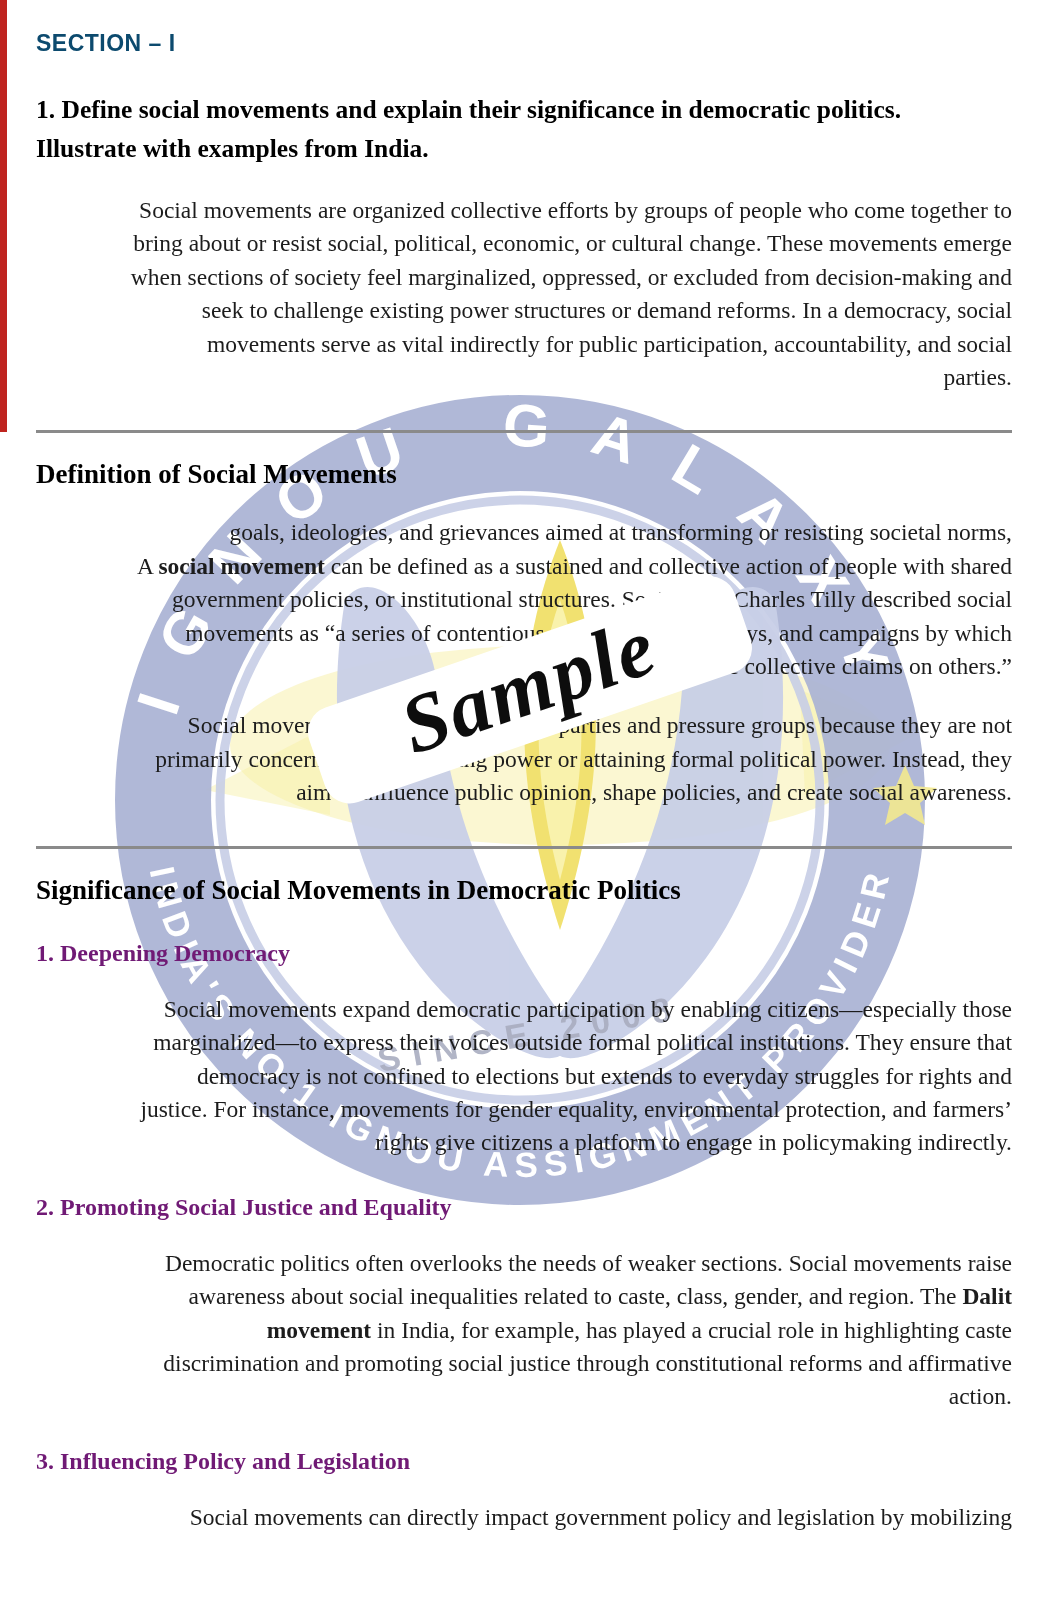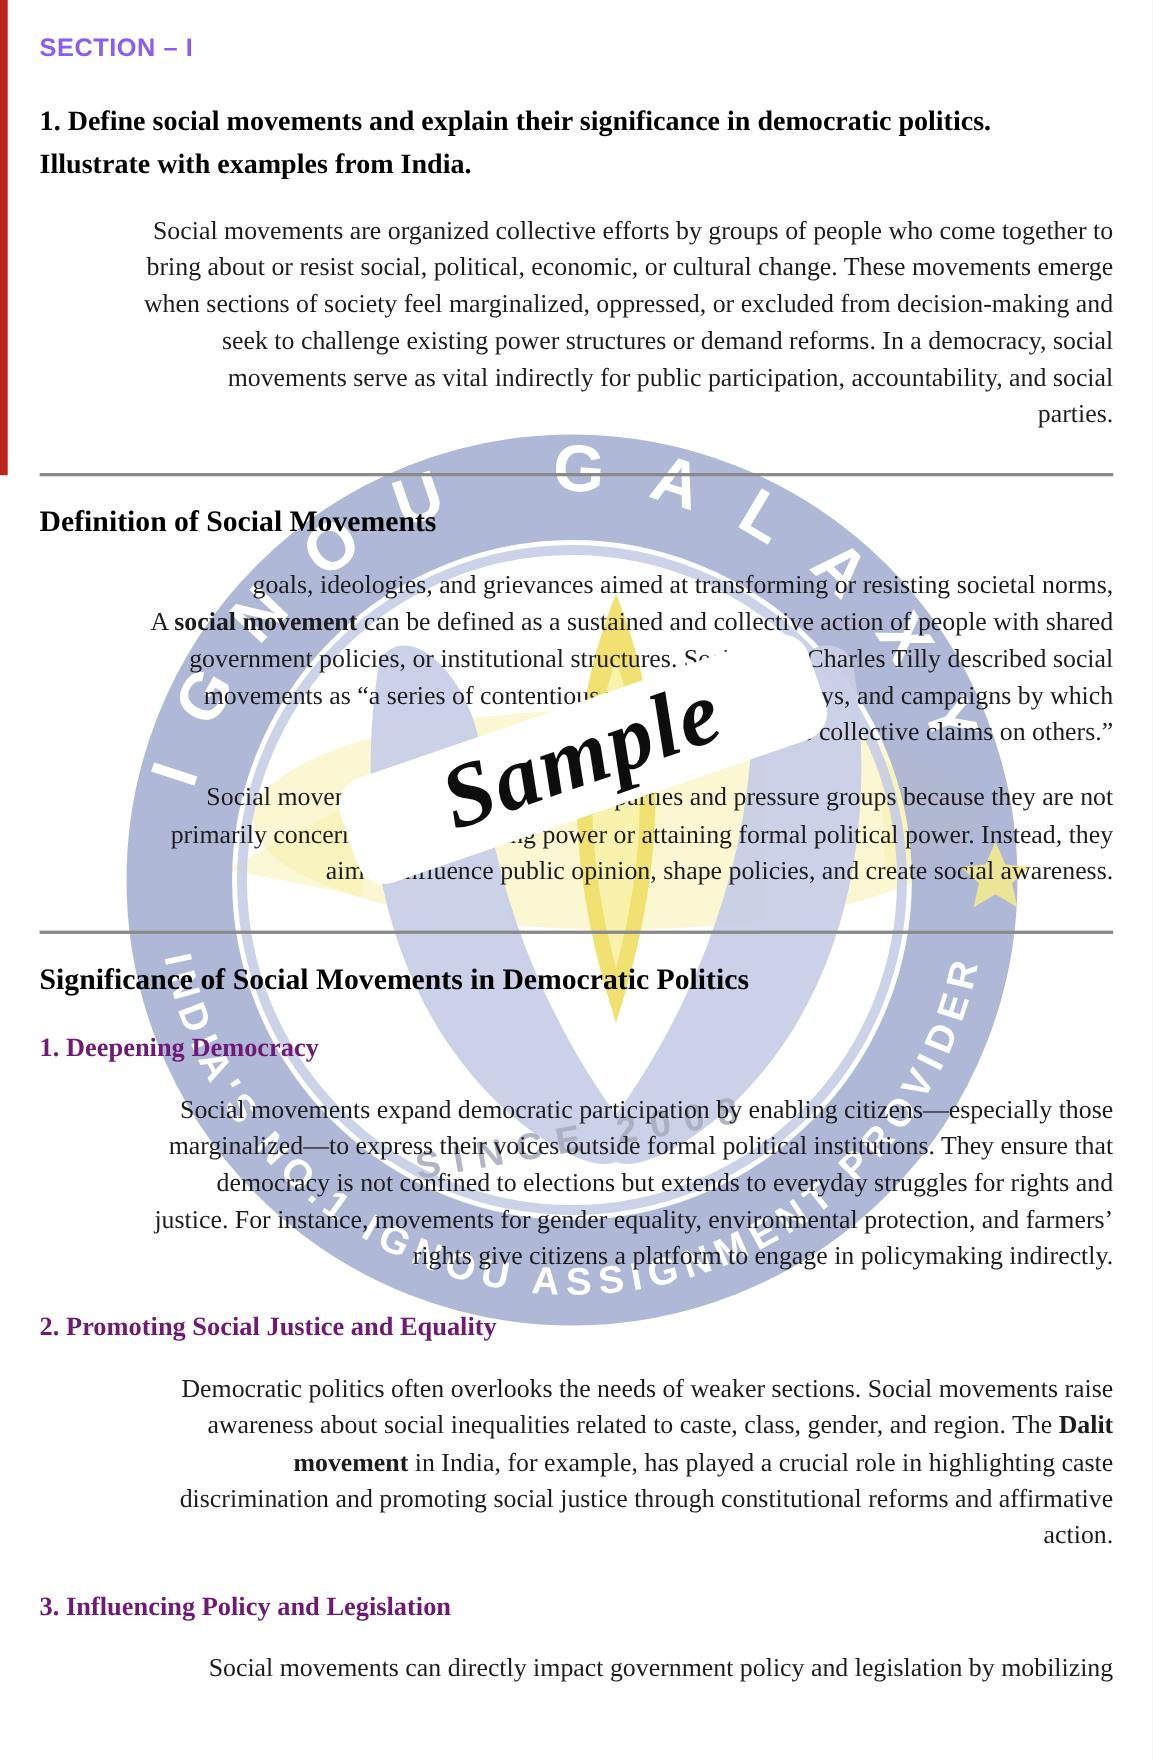--- a/index.html
+++ b/index.html
@@ -8,21 +8,21 @@
     overflow:hidden;font-family:"Liberation Serif",serif;
     margin:0 auto;
   }
   
   .watermark-svg{position:absolute;left:0;top:0;z-index:0;}
   
   .red-strip{position:absolute;left:0;top:0;width:7px;height:432px;z-index:2;}
   
   .content{position:absolute;left:36px;top:0;width:976px;z-index:2;color:#1c1c1c;}
   .blk-label{margin-top:30px;font-family:"Liberation Sans",sans-serif;font-weight:bold;
-             font-size:23px;color:#8b5cf6;letter-spacing:.5px;}
+             font-size:23px;color:#0c4a6e;letter-spacing:.5px;}
   .blk-h1{margin-top:33px;font-size:25.5px;font-weight:bold;line-height:39px;color:#000;}
   .blk-para{margin-top:26px;font-size:23.5px;line-height:33.4px;text-align:right;}
   .blk-para .line{white-space:nowrap;}
   .blk-hr{margin-top:36px;border:none;border-top:3px solid #8a8a8a;height:0;}
   .blk-h2{margin-top:26px;font-size:27px;font-weight:bold;color:#000;}
   .blk-h3{margin-top:34px;font-size:24px;font-weight:bold;color:#701a75;}
   
   .stamp{
     position:absolute;left:530px;top:690px;width:450px;height:100px;
     margin-left:-225px;margin-top:-50px;transform:rotate(-19deg);

